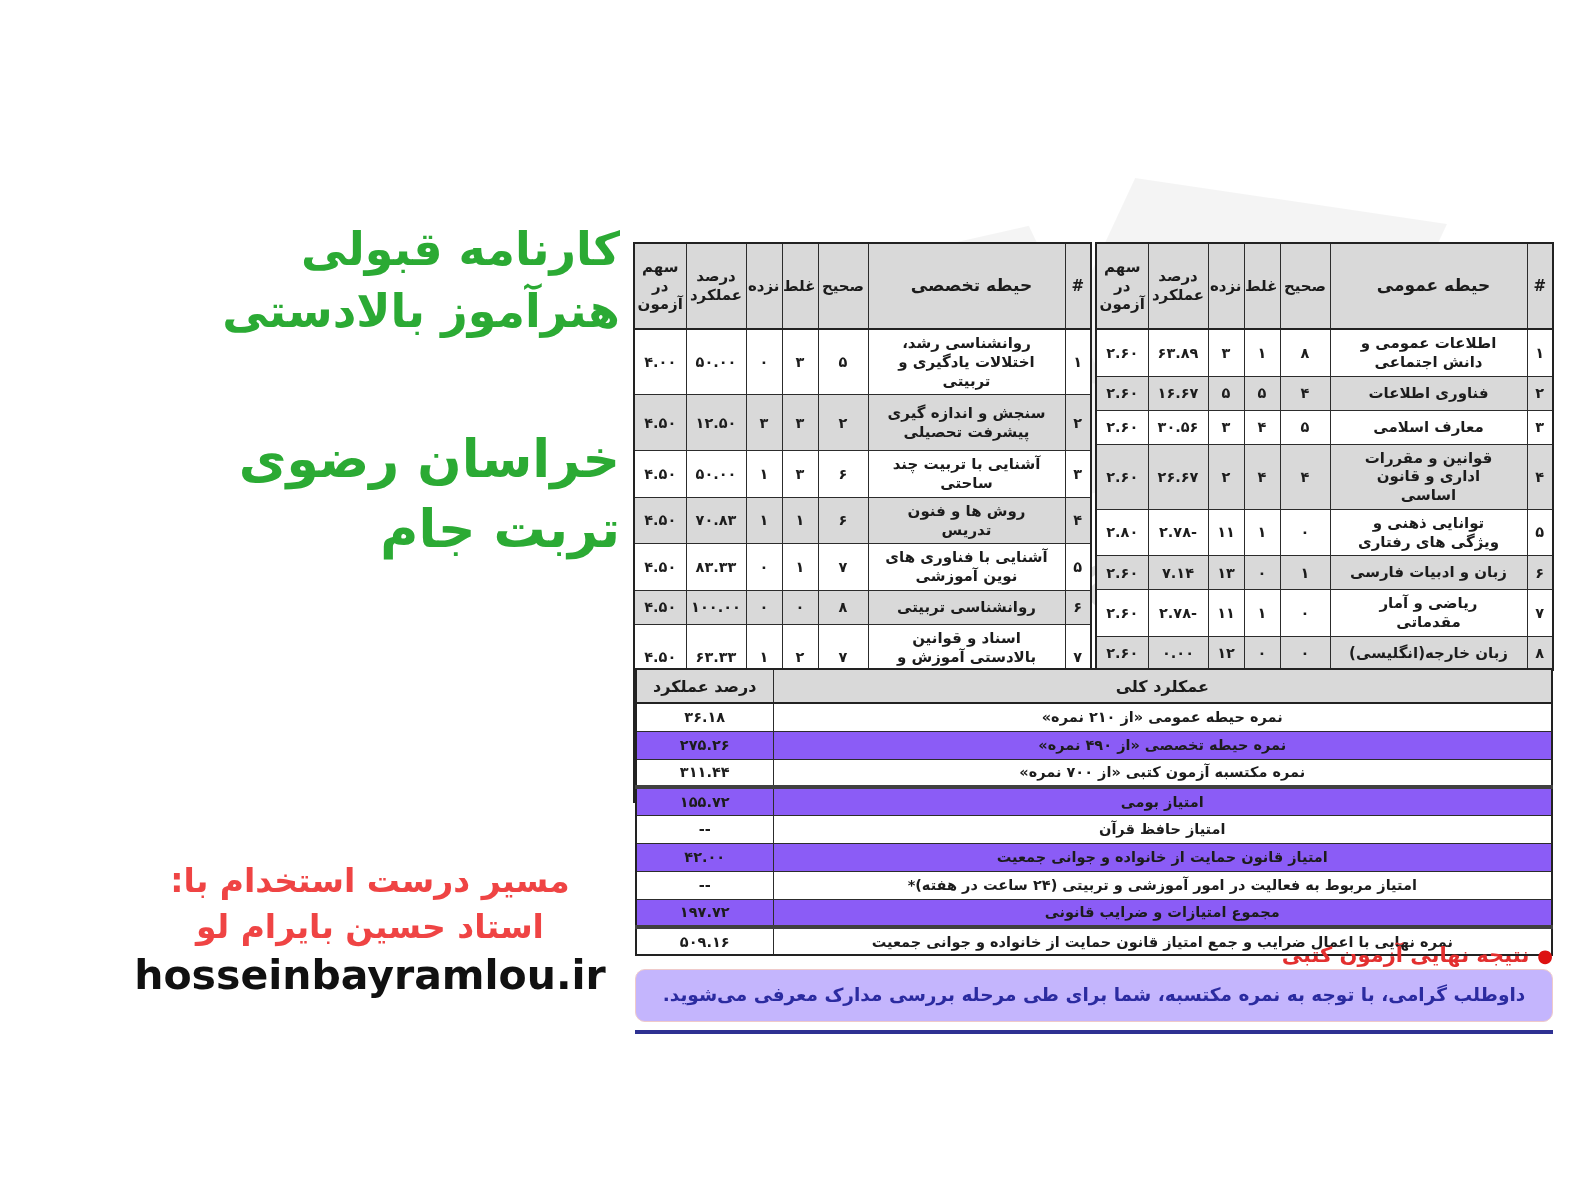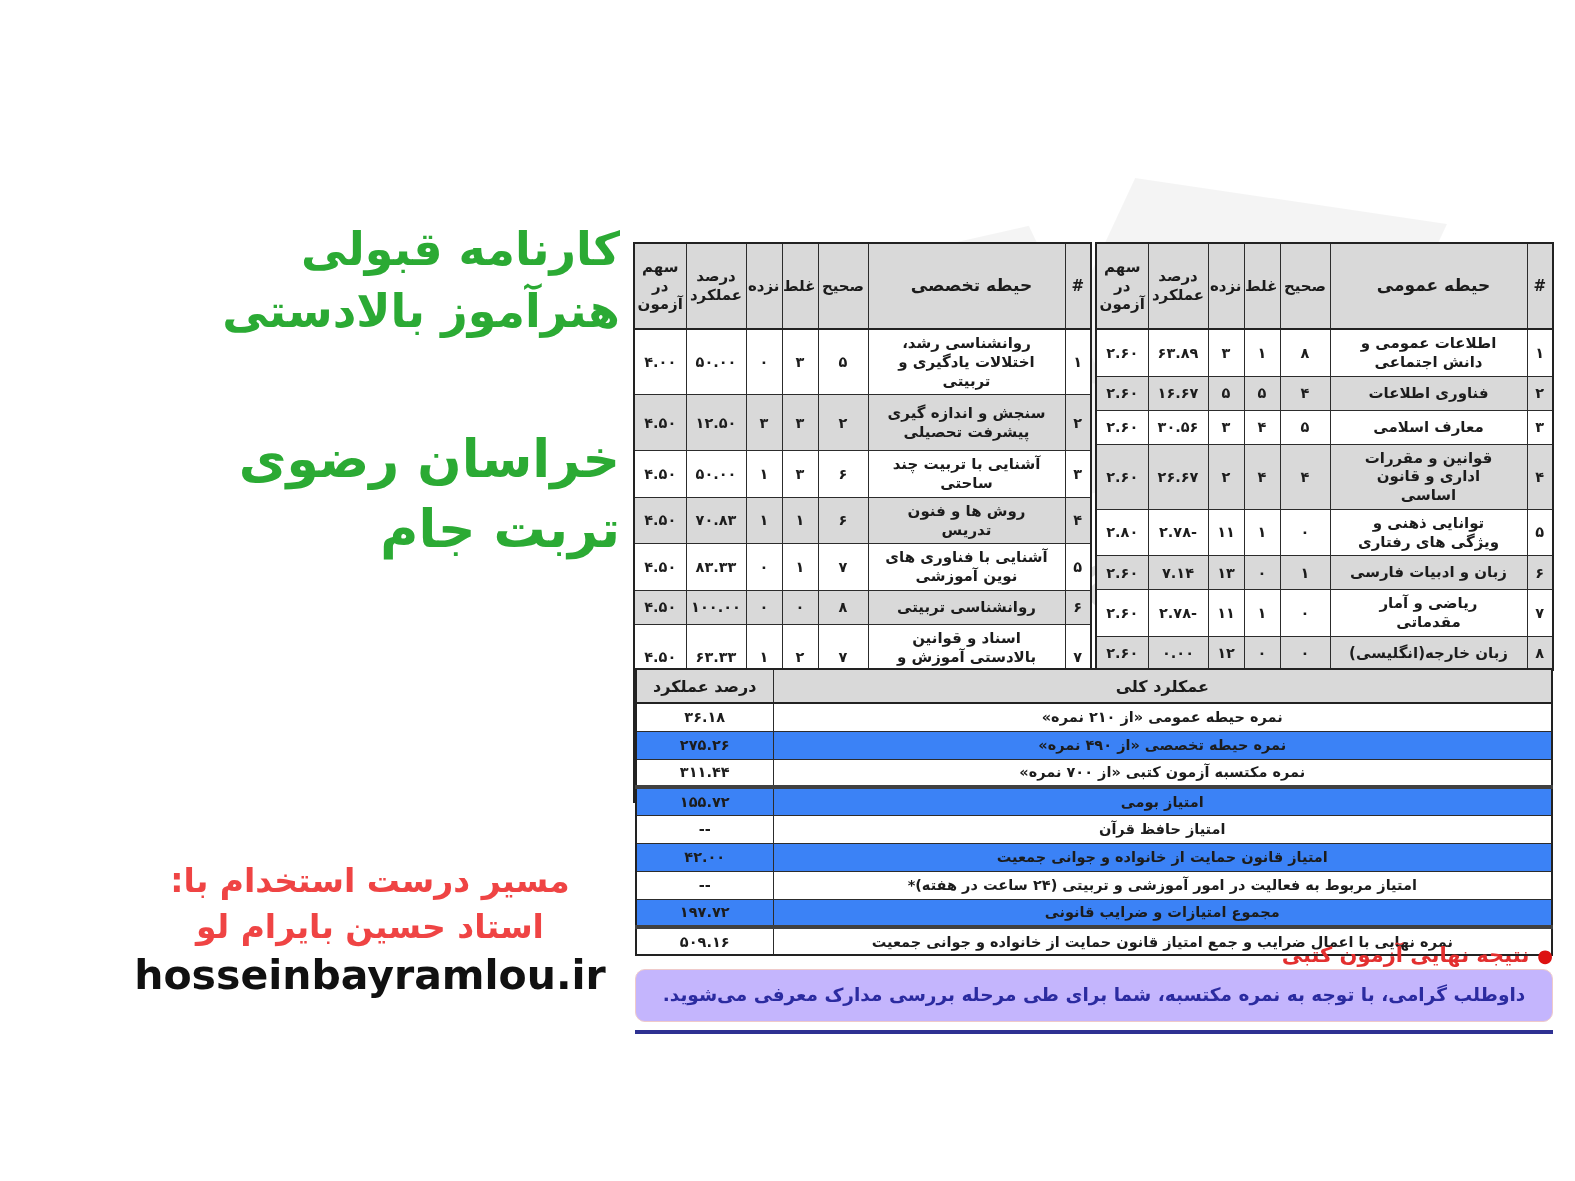--- a/index.html
+++ b/index.html
@@ -63,21 +63,21 @@
 
   
   .summary-wrap { position:absolute; left:635px; top:668px; width:918px; direction:rtl; }
   table.summary { border-collapse:collapse; table-layout:fixed; width:100%; direction:rtl; background:#fff; border:2.2px solid #222; }
   table.summary th, table.summary td {
     border:1.6px solid #2c2c2c; font-weight:bold; color:#1c1c1c;
     text-align:center; vertical-align:middle; padding:3px 8px;
   }
   table.summary thead th { background:#d9d9d9; height:34px; font-size:16px; border-bottom:2.4px solid #222; }
   table.summary td { height:28px; font-size:14.5px; }
-  table.summary tr.alt td { background:#3b82f6; }
+  table.summary tr.alt td { background:#8b5cf6; }
   table.summary tr.sep td { border-bottom:4px solid #404040; }
   col.c-label { }
   col.c-val   { width:137px; }
 
   
   .notice-wrap { position:absolute; left:635px; top:943px; width:918px; direction:rtl; }
   .notice-title { text-align:right; color:#e32f2f; font-weight:bold; font-size:21px; padding-left:4px; }
   .notice-title .dot { color:#dd1111; font-size:18px; margin-left:8px; }
   .notice-box {
     margin-top:2px;

